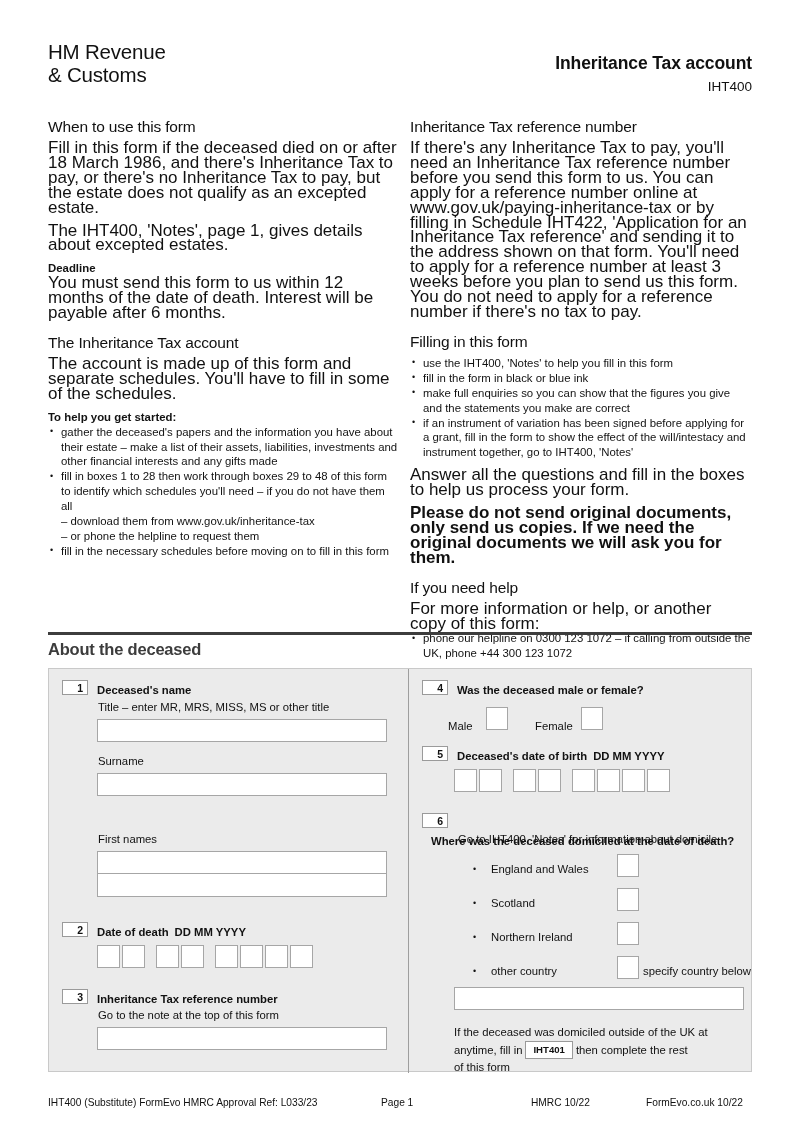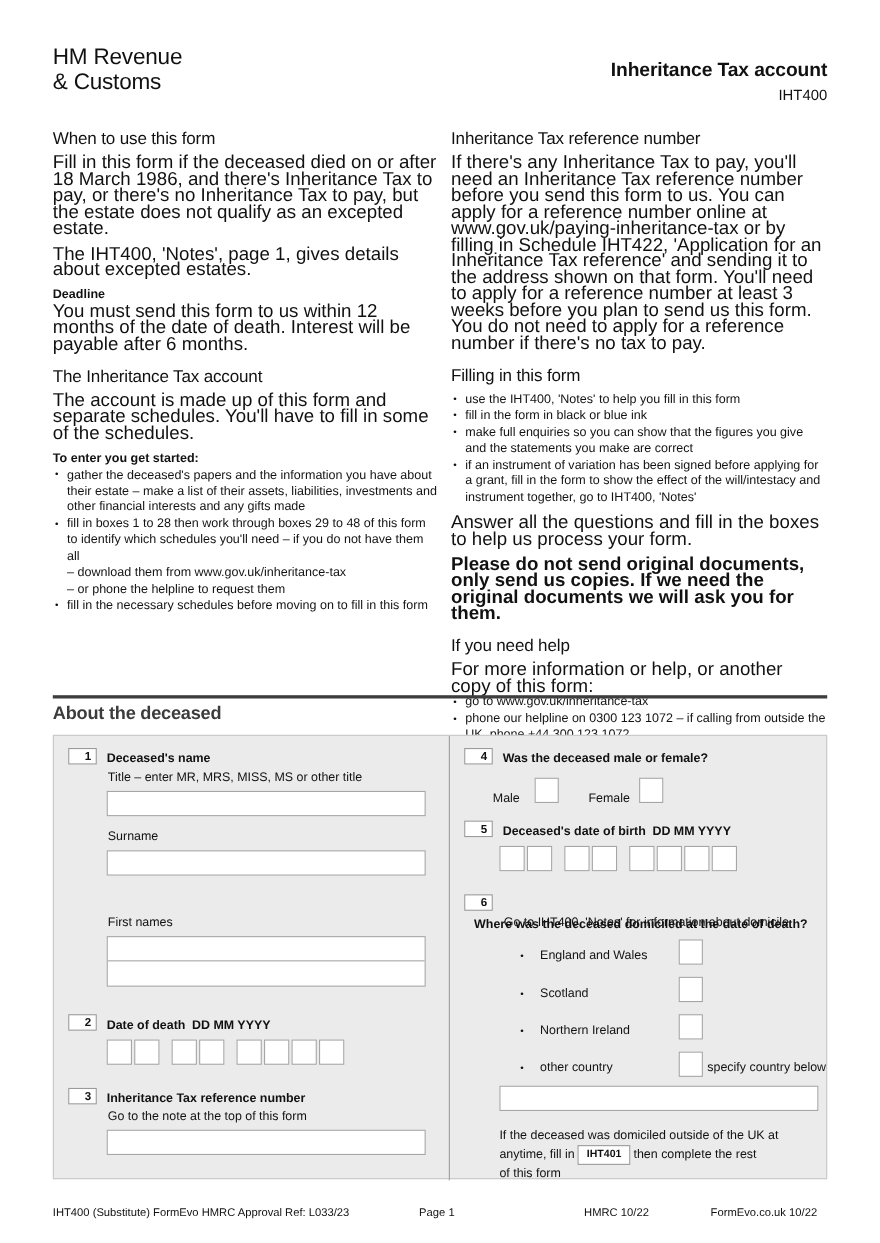--- a/index.html
+++ b/index.html
@@ -223,21 +223,21 @@
 
     <div class="col-l">
       <h2 class="sec">When to use this form</h2>
       <p class="body">Fill in this form if the deceased died on or after 18 March 1986, and there's Inheritance Tax to pay, or there's no Inheritance Tax to pay, but the estate does not qualify as an excepted estate.</p>
       <p class="body">The IHT400, 'Notes', page 1, gives details about excepted estates.</p>
       <p class="lbl-bold">Deadline</p>
       <p class="body">You must send this form to us within 12 months of the date of death. Interest will be payable after 6 months.</p>
 
       <h2 class="sec tight">The Inheritance Tax account</h2>
       <p class="body">The account is made up of this form and separate schedules. You'll have to fill in some of the schedules.</p>
-      <p class="lbl-bold">To enter you get started:</p>
+      <p class="lbl-bold">To help you get started:</p>
       <ul class="bul">
         <li><span>gather the deceased's papers and the information you have about their estate – make a list of their assets, liabilities, investments and other financial interests and any gifts made</span></li>
         <li>
           <span>fill in boxes 1 to 28 then work through boxes 29 to 48 of this form to identify which schedules you'll need – if you do not have them all</span>
           <span class="sub">download them from www.gov.uk/inheritance-tax</span>
           <span class="sub">or phone the helpline to request them</span>
         </li>
         <li><span>fill in the necessary schedules before moving on to fill in this form</span></li>
       </ul>
     </div>
@@ -252,21 +252,20 @@
         <li><span>fill in the form in black or blue ink</span></li>
         <li><span>make full enquiries so you can show that the figures you give and the statements you make are correct</span></li>
         <li><span>if an instrument of variation has been signed before applying for a grant, fill in the form to show the effect of the will/intestacy and instrument together, go to IHT400, 'Notes'</span></li>
       </ul>
       <p class="body">Answer all the questions and fill in the boxes to help us process your form.</p>
       <p class="body bold">Please do not send original documents, only send us copies. If we need the original documents we will ask you for them.</p>
 
       <h2 class="sec tight">If you need help</h2>
       <p class="body nospace">For more information or help, or another copy of this form:</p>
       <ul class="bul">
-        <li><span>go to www.gov.uk/inheritance-tax</span></li>
         <li><span>phone our helpline on 0300 123 1072 – if calling from outside the UK, phone +44 300 123 1072</span></li>
       </ul>
     </div>
   </div>
 
   <div class="rule"></div>
   <div class="sec-title">About the deceased</div>
 
   <div class="panel">
     <div class="panel-divider"></div>

